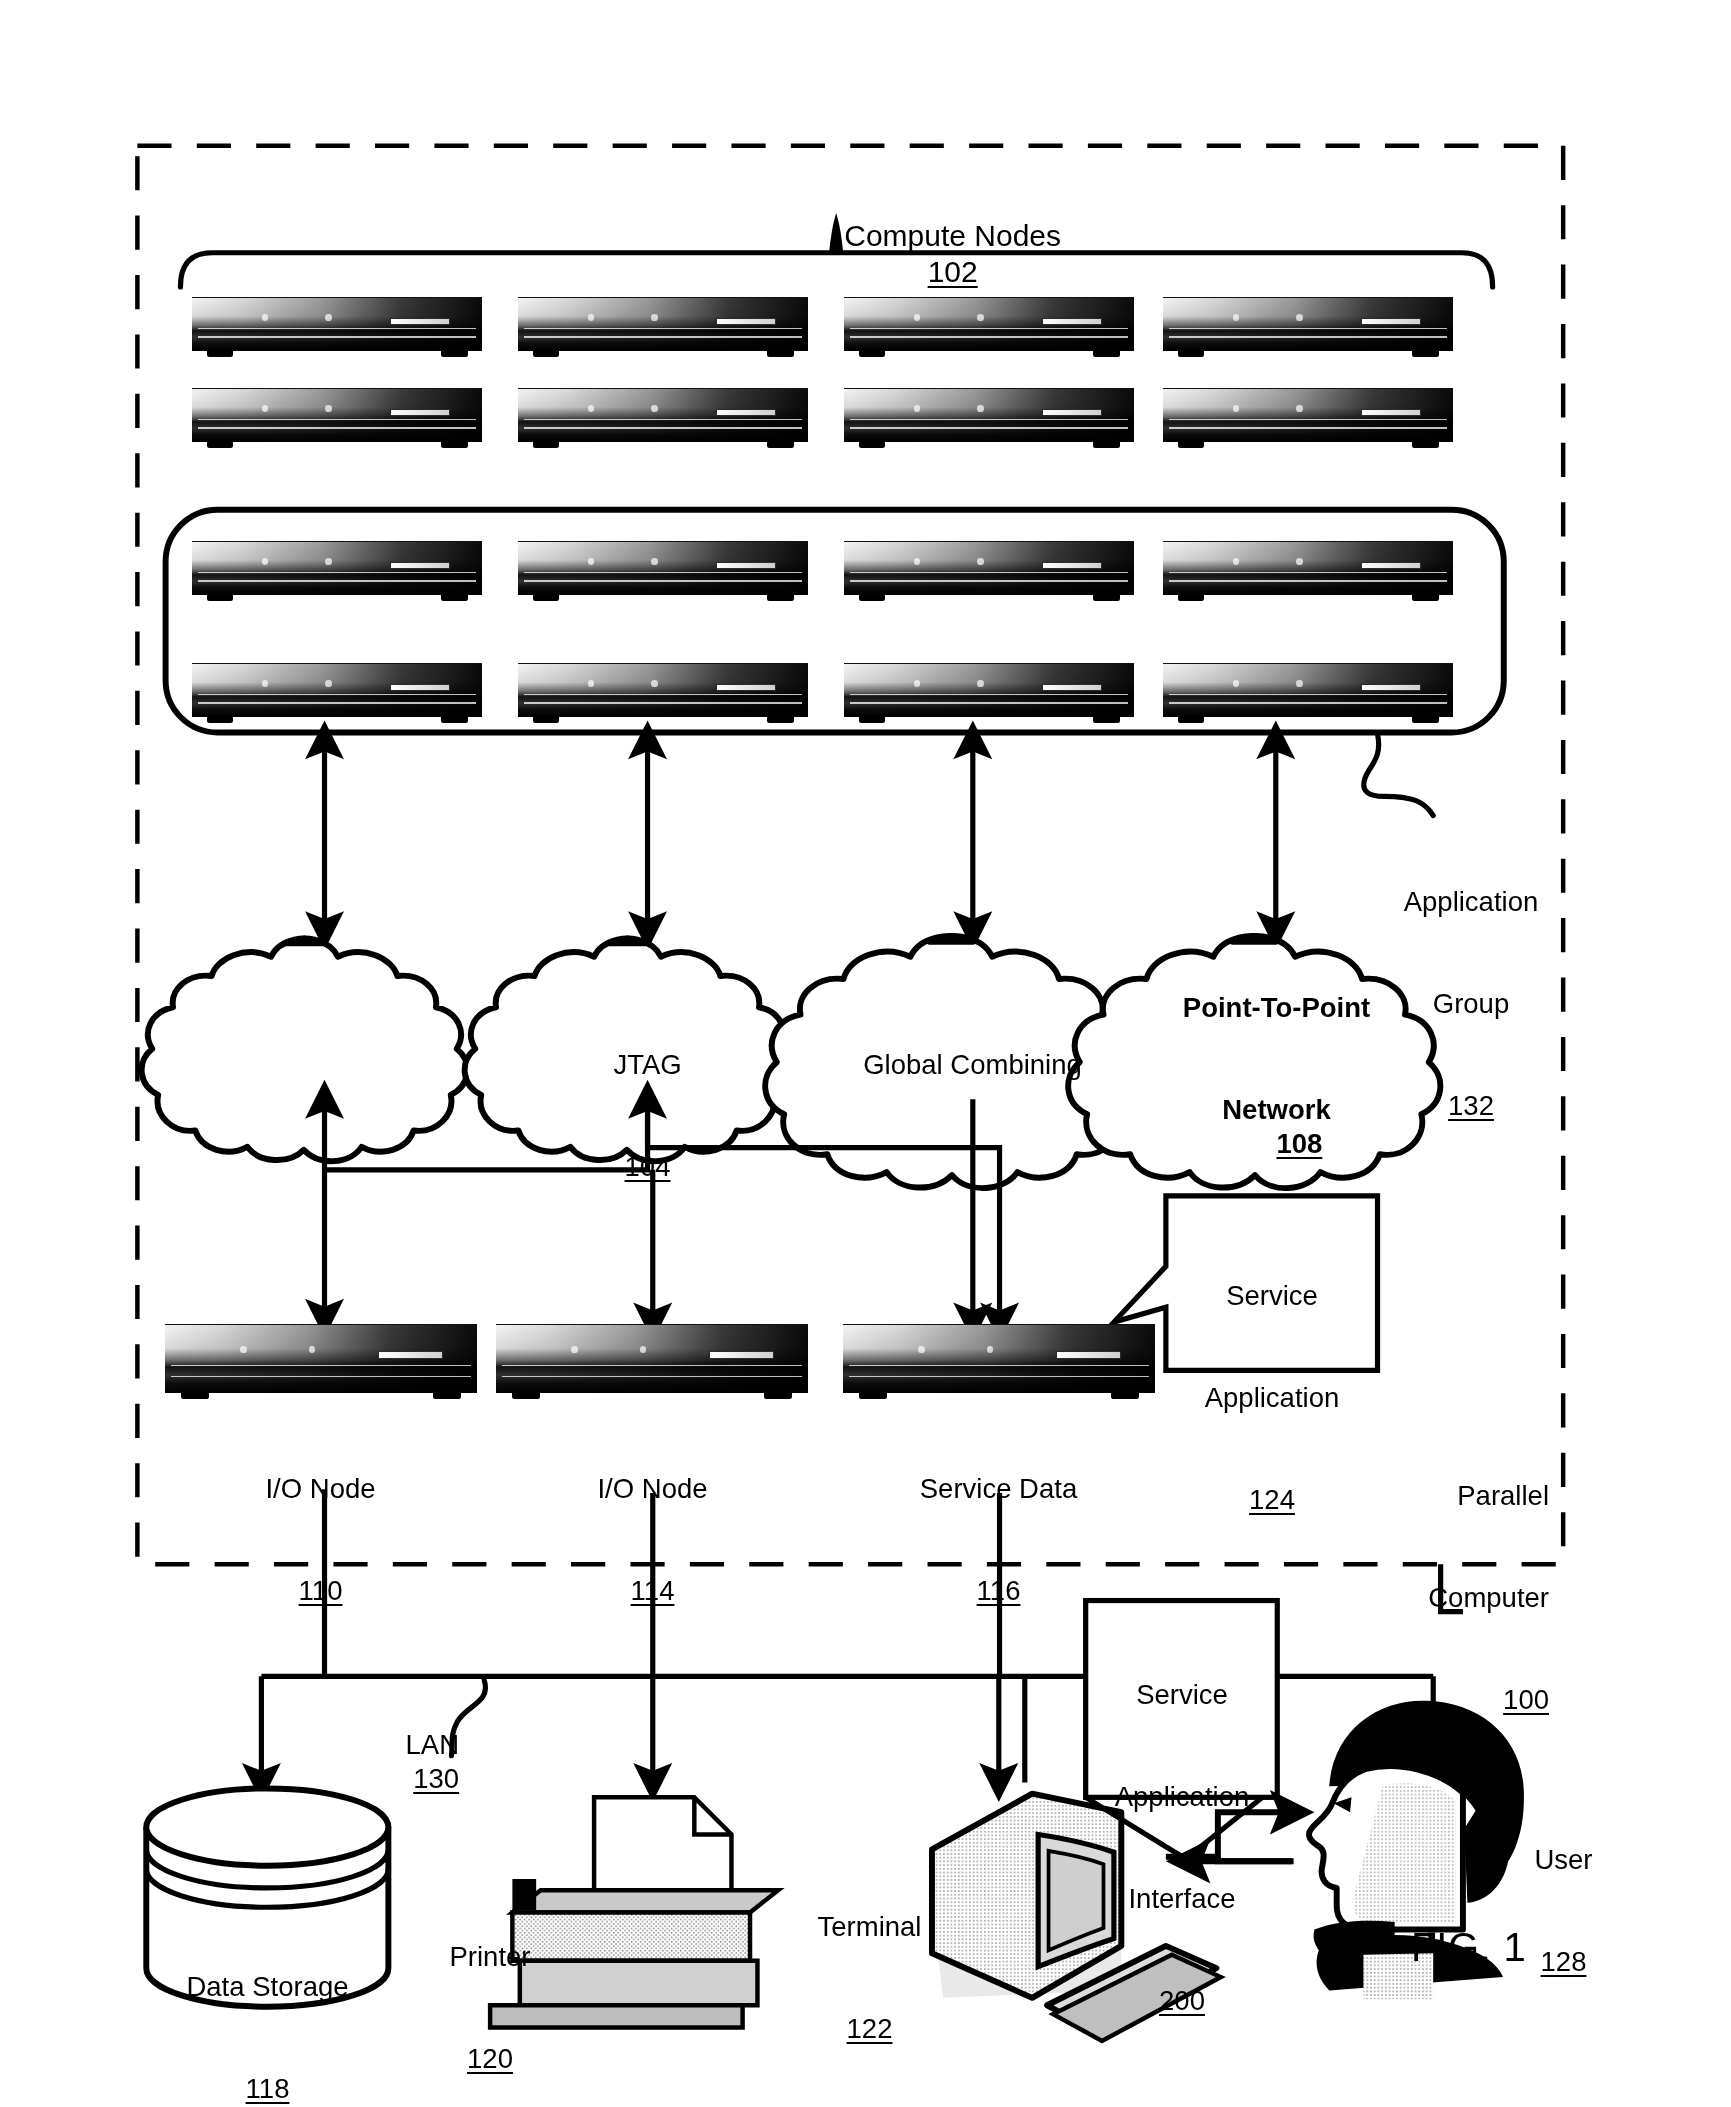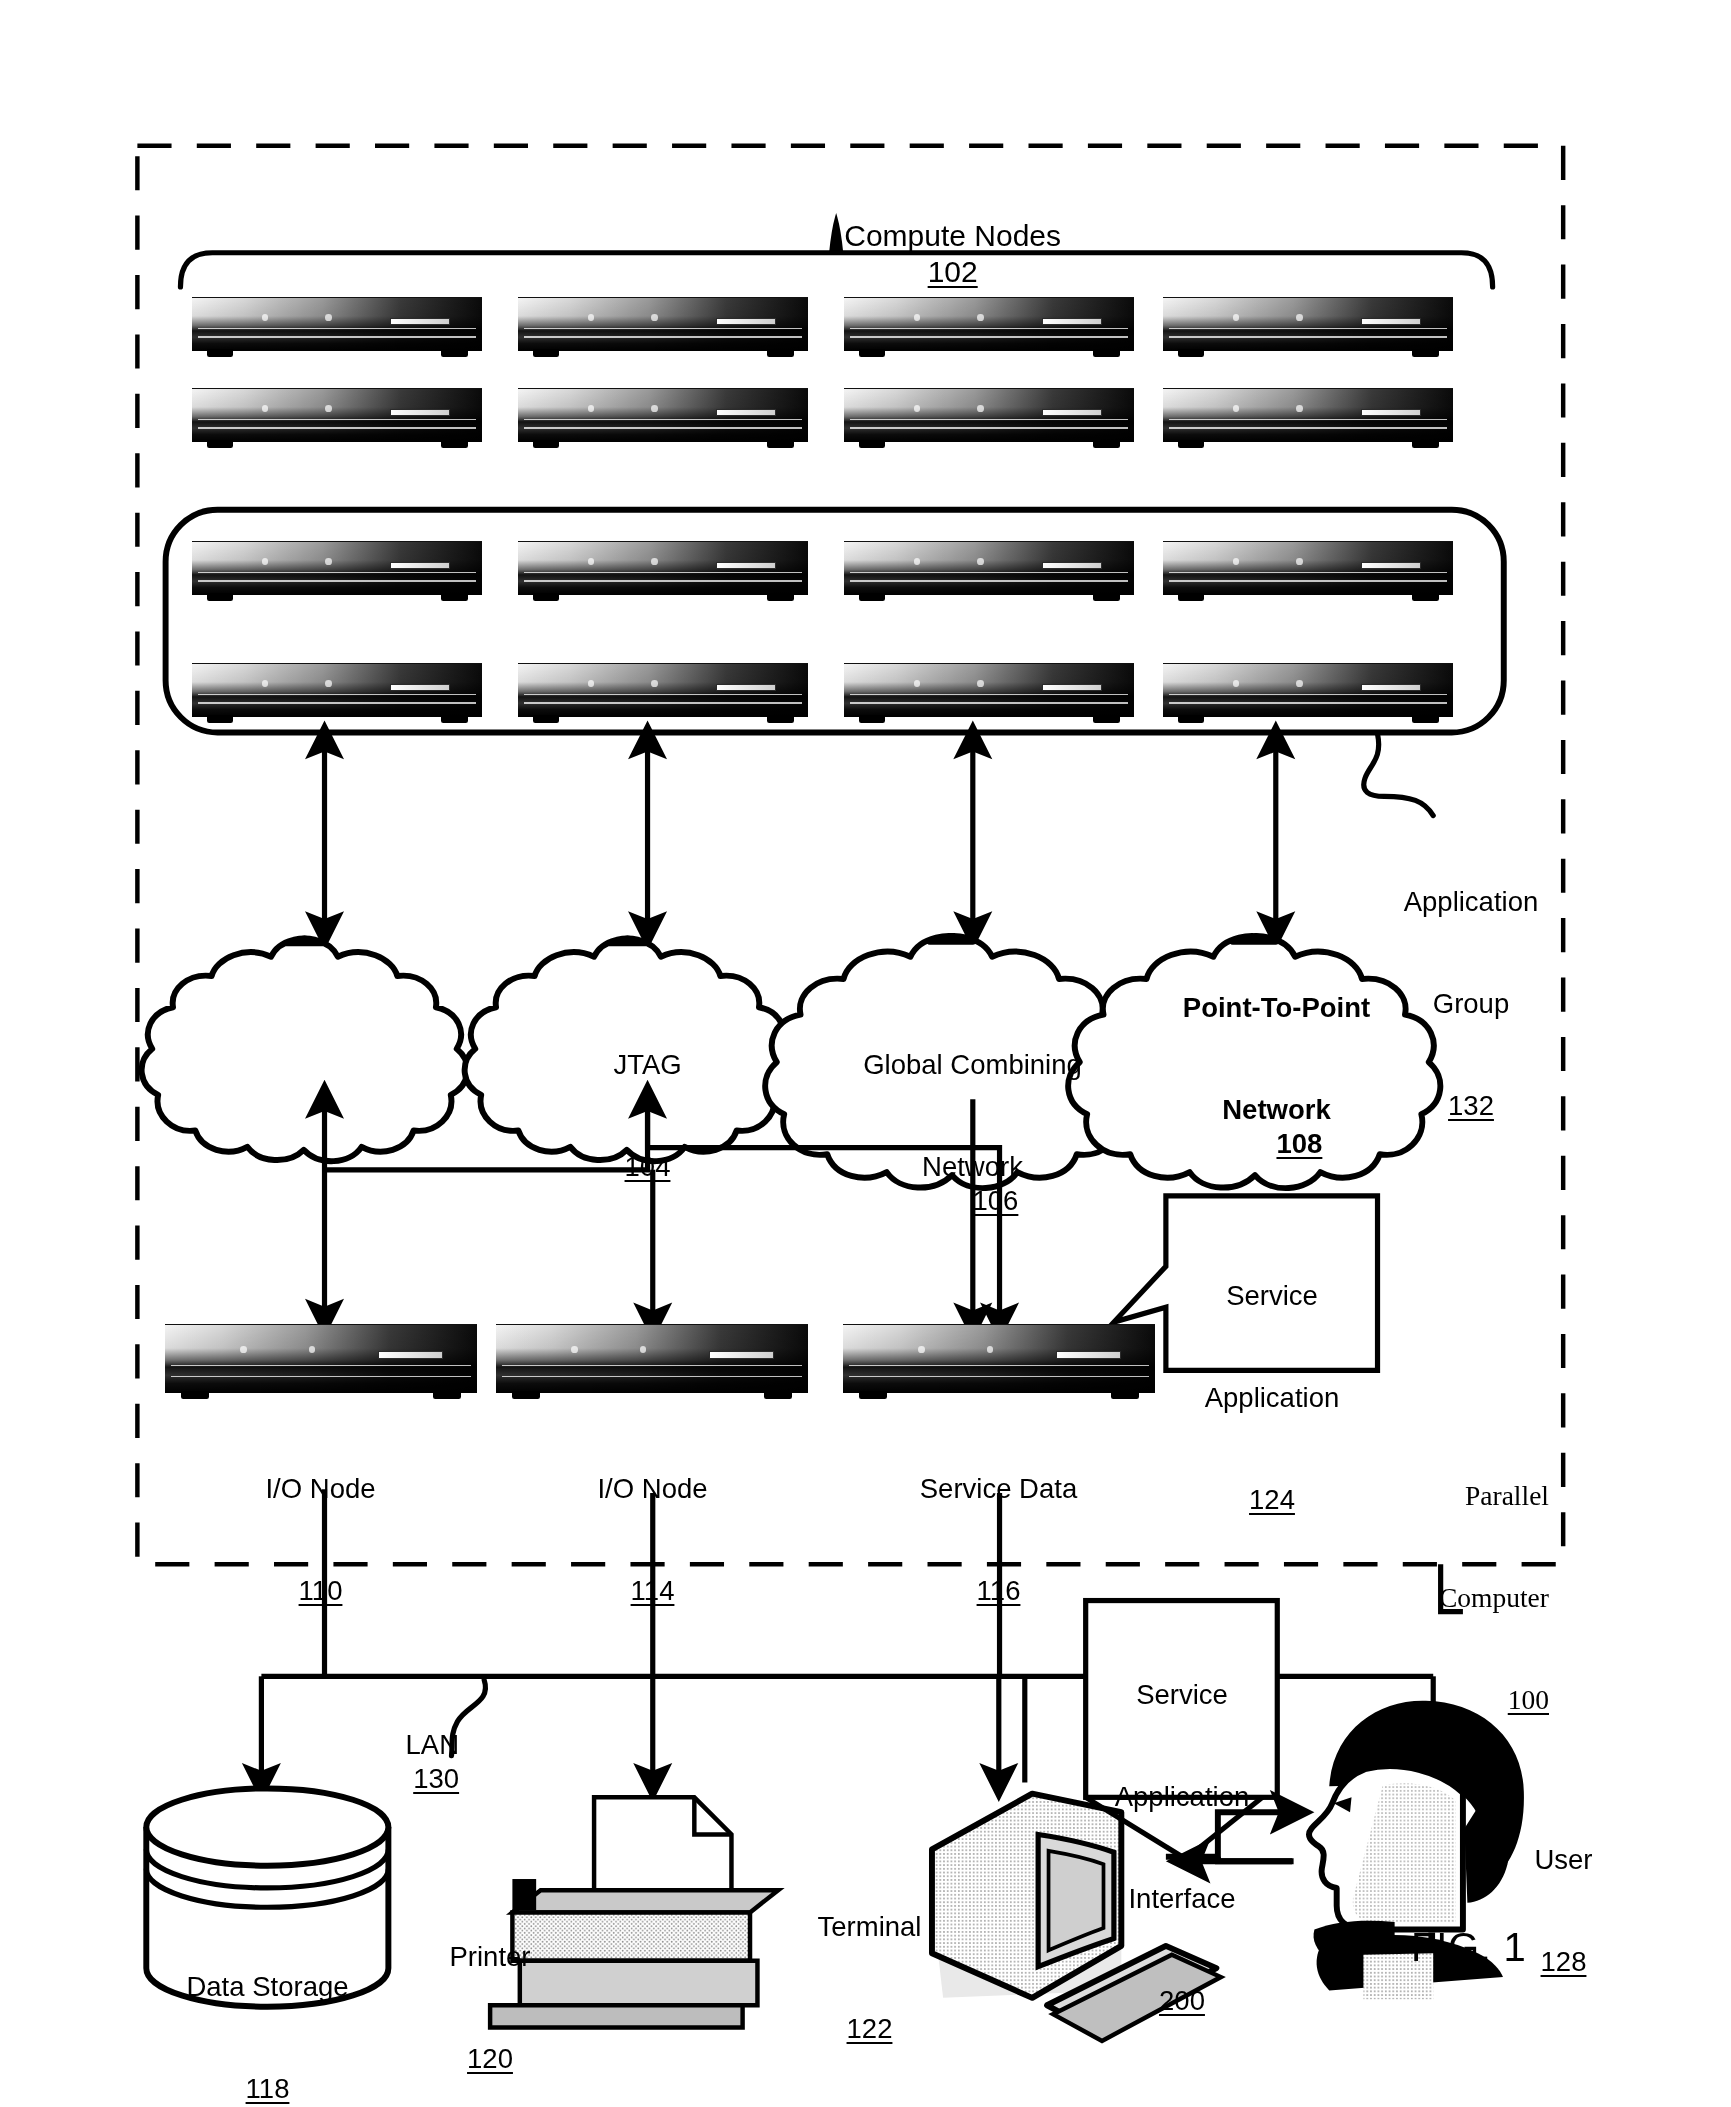--- a/index.html
+++ b/index.html
@@ -6,21 +6,21 @@
   html,body{margin:0;padding:0;background:#ffffff;}
   body{
     width:1731px;height:2108px;position:relative;overflow:hidden;
     font-family:"Liberation Sans","DejaVu Sans",sans-serif;
     color:#000;
   }
   #stage{position:absolute;left:0;top:0;width:1731px;height:2108px;}
   svg.layer{position:absolute;left:0;top:0;width:1731px;height:2108px;overflow:visible;}
   .lbl{position:absolute;font-size:27.5px;line-height:34px;color:#000;white-space:pre;}
   .lbl.c{text-align:center;}
-  .lbl.r{text-align:right;font-family:Liberation Serif, serif;}
+  .lbl.r{text-align:right;}
   .u{text-decoration:underline;text-underline-offset:3.7px;text-decoration-thickness:2.2px;}
   .big{font-size:30px;line-height:36px;}
   .fig{font-size:40px;letter-spacing:0.7px;}
   
   .server{position:absolute;}
   .server .body{
     position:absolute;left:0;top:0;width:100%;height:100%;
     background:
       linear-gradient(to bottom, rgba(0,0,0,0) 0%, rgba(0,0,0,0.10) 34%, rgba(0,0,0,0.55) 52%,
                       rgba(0,0,0,0.92) 62%, rgba(0,0,0,0.80) 74%, rgba(0,0,0,0.95) 86%, #000 100%),
@@ -453,22 +453,20 @@
     <div>Group</div>
     <div class="u">132</div>
   </div>
 
   <div class="lbl c" style="left:536px;top:980px;width:223px;">
     <div>JTAG</div>
     <div class="u">104</div>
   </div>
   <div class="lbl c" style="left:824px;top:980px;width:297px;">
     <div>Global Combining</div>
-    <div><span>Network</span>
-      <span class="u">106</span></div>
   </div>
   <div class="lbl c" style="left:1128px;top:923px;width:297px;font-weight:bold;">
     <div>Point-To-Point</div>
     <div><span>Network</span>
       <span class="u">108</span></div>
   </div>
 
   <div class="lbl c" style="left:172px;top:1404px;width:297px;">
     <div>I/O Node</div>
     <div class="u">110</div>

